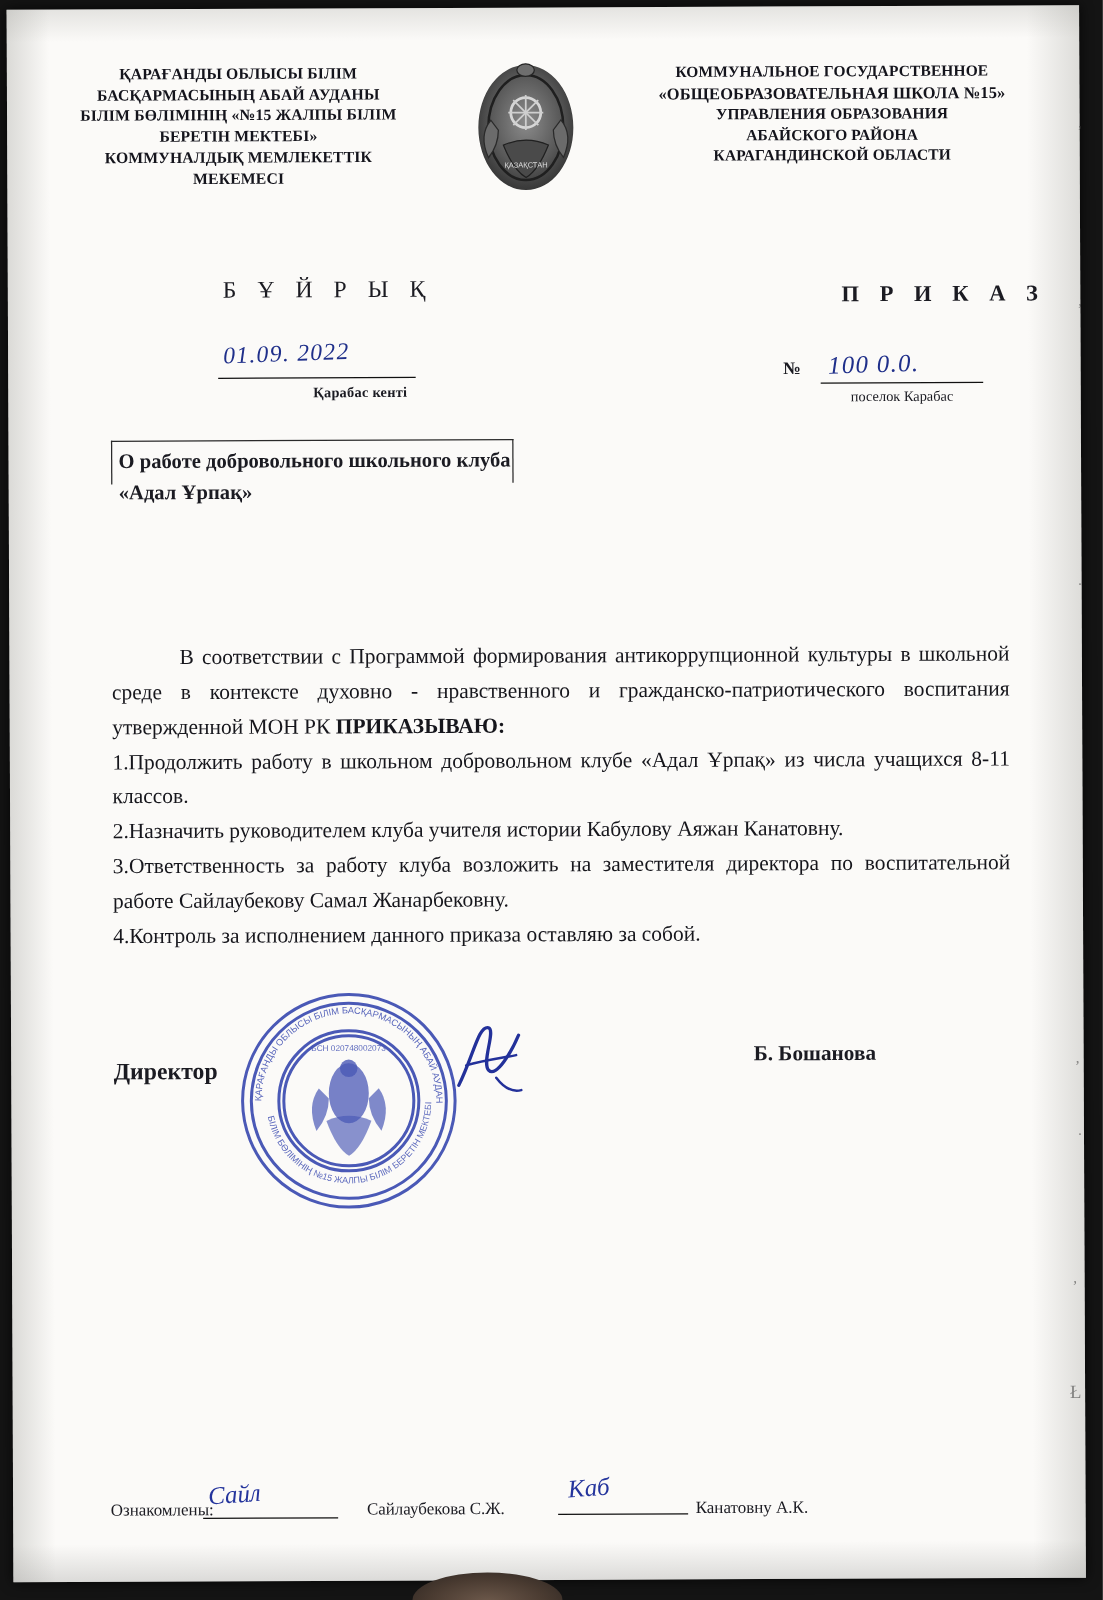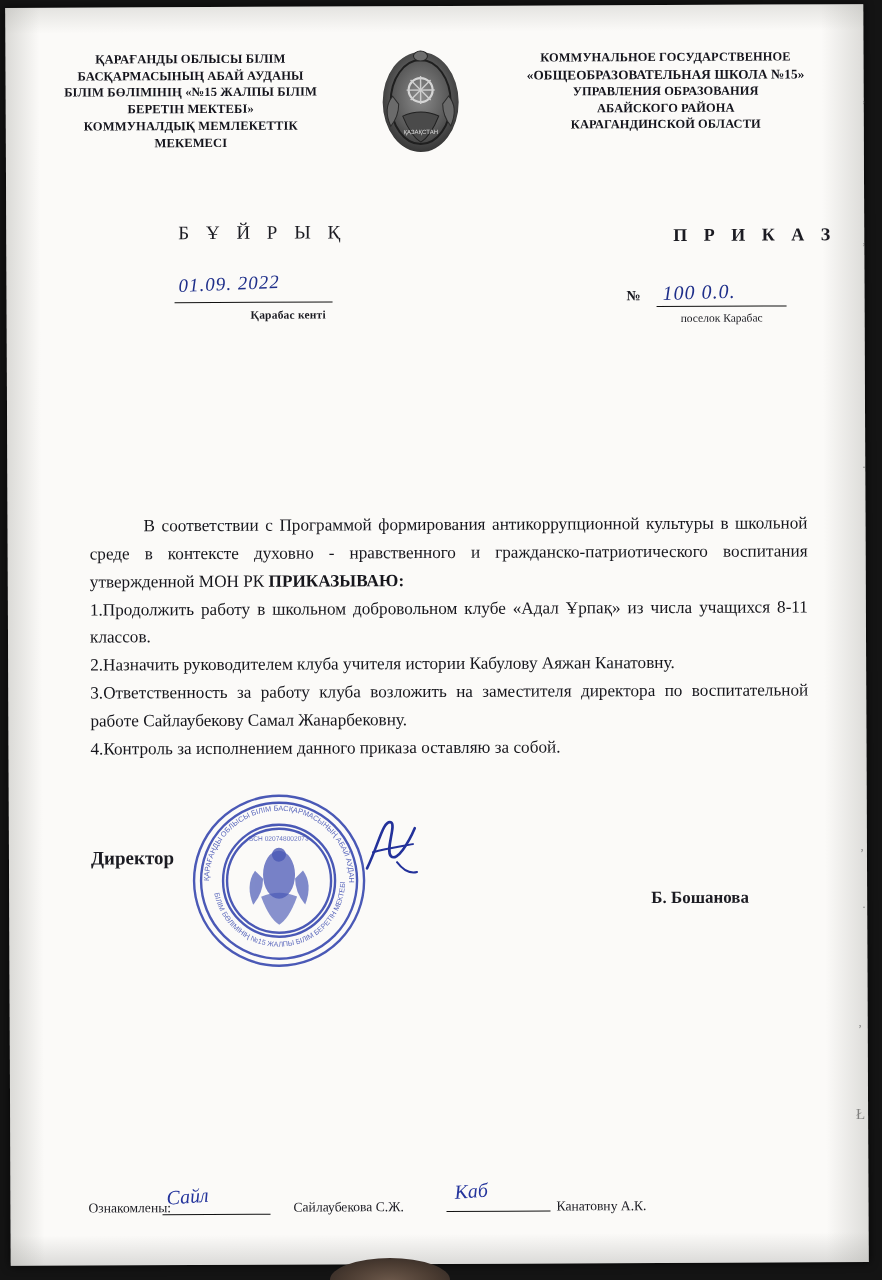--- a/index.html
+++ b/index.html
@@ -198,24 +198,23 @@
   .sign-title {
     position: absolute;
     left: 82px;
     top: 840px;
     font-size: 19px;
     font-weight: bold;
   }
   .sign-name {
     position: absolute;
     left: 594px;
-    top: 883px;
+    top: 828px;
     font-size: 17px;
     font-weight: bold;
-    margin-left: 48px;
   }
   
   .stamp {
     position: absolute;
     left: 182px;
     top: 786px;
     width: 176px;
     height: 176px;
     opacity: .82;
   }
@@ -354,20 +353,24 @@
 
       <div class="date-hand">01.09. 2022</div>
       <div class="date-rule"></div>
       <div class="city-kz">Қарабас кенті</div>
 
       <div class="num-label">№</div>
       <div class="num-hand">100 0.0.</div>
       <div class="num-rule"></div>
       <div class="city-ru">поселок Карабас</div>
 
+      <div class="subject">
+        <span class="boxline"></span>
+        <span>О работе добровольного школьного клуба «Адал Ұрпақ»</span>
+      </div>
 
       <div class="body-text">
         <p class="indent"><span>В соответствии с Программой формирования антикоррупционной культуры в школьной среде в контексте духовно - нравственного и гражданско-патриотического воспитания утвержденной МОН РК </span><b>ПРИКАЗЫВАЮ:</b></p>
         <p>1.Продолжить работу в школьном добровольном клубе «Адал Ұрпақ» из числа учащихся 8-11 классов.</p>
         <p>2.Назначить руководителем клуба учителя истории Кабулову Аяжан Канатовну.</p>
         <p>3.Ответственность за работу клуба возложить на заместителя директора по воспитательной работе Сайлаубекову Самал Жанарбековну.</p>
         <p>4.Контроль за исполнением данного приказа оставляю за собой.</p>
       </div>
 
       <div class="sign-title">Директор</div>

